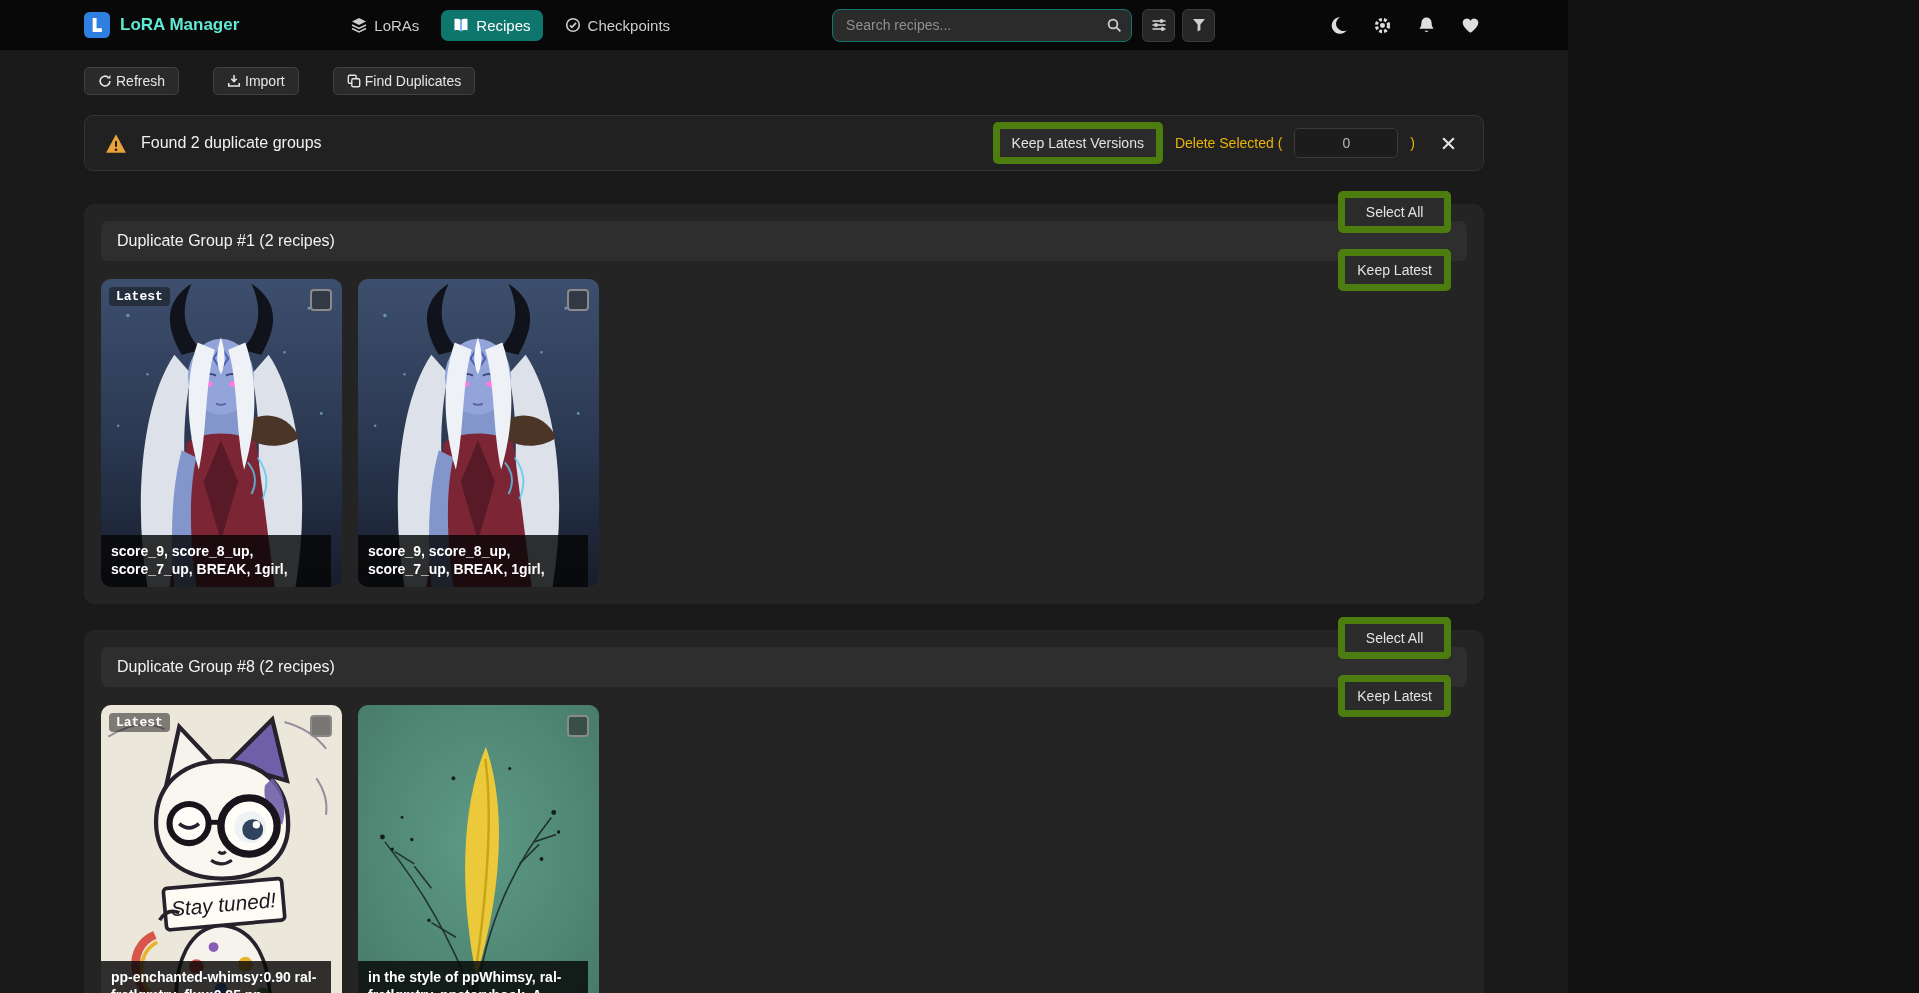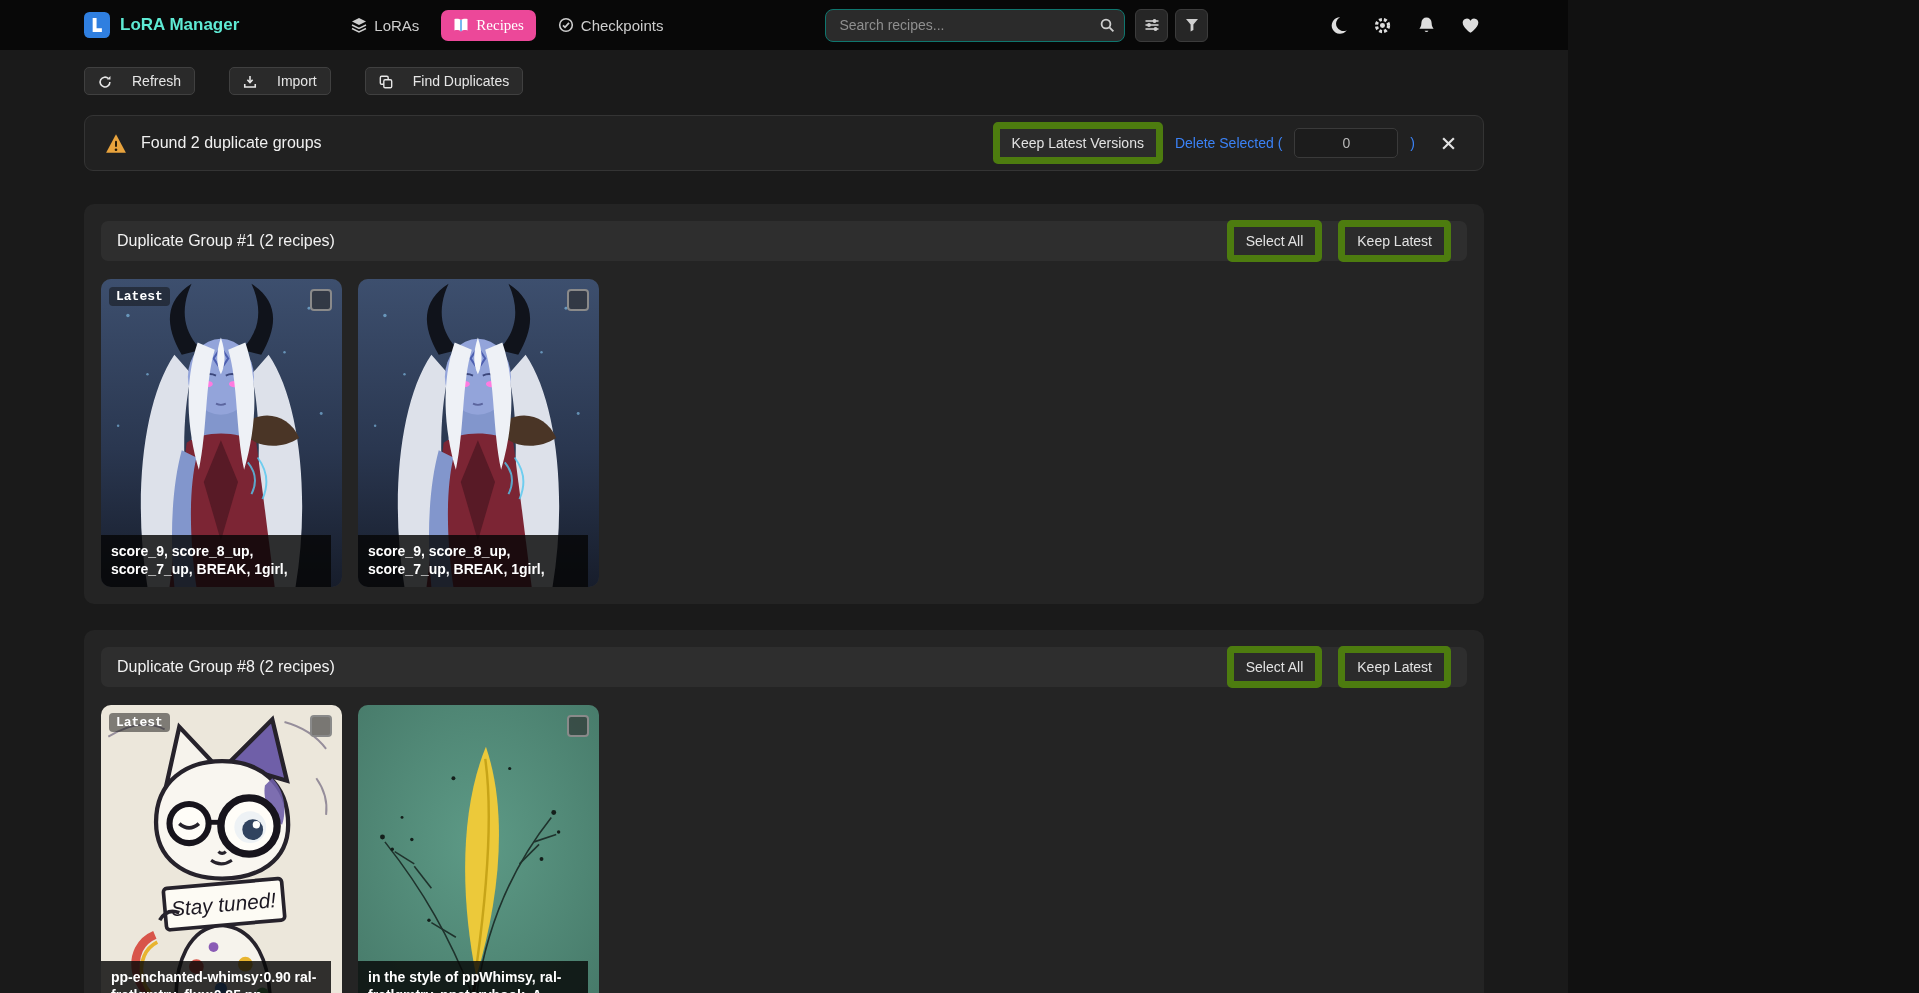--- a/index.html
+++ b/index.html
@@ -13,61 +13,61 @@
   .app { width: 1568px; height: 993px; background: #1a1a1a; overflow: hidden; }
 
   
   .navbar { height: 50px; background: #080808; }
   .nav-inner { width: 1400px; height: 100%; margin-left: 84px; display: flex; align-items: center; }
   .brand { display: flex; align-items: center; gap: 10px; }
   .brand-title { font-size: 17px; font-weight: bold; color: #5eead4; white-space: nowrap; }
   .tabs { display: flex; align-items: center; gap: 10px; margin-left: 100px; }
   .tab { display: inline-flex; align-items: center; gap: 7px; padding: 7px 12px; border-radius: 7px;
          color: #cdcdcd; font-size: 15px; cursor: pointer; white-space: nowrap; background: transparent; border: none; }
-  .tab.active { background: #ec4899; color: #fff; font-family: Liberation Serif, serif; }
+  .tab.active { background: #0f766e; color: #fff; }
   .tab svg { display: block; }
   .searchwrap { position: relative; margin-left: 150px; display: flex; align-items: center; }
   .search-input { width: 300px; height: 33px; background: #2b2b2b; border: 1px solid #0f766e; border-radius: 8px;
                   color: #ddd; padding: 0 38px 0 13px; font-size: 14px; font-family: inherit; outline: none; }
   .search-input::placeholder { color: #8f8f8f; }
   .search-btn { position: absolute; right: 4px; width: 28px; height: 26px; background: transparent; border: none;
                 color: #cfcfcf; display: flex; align-items: center; justify-content: center; cursor: pointer; }
   .filterbtns { display: flex; gap: 7px; margin-left: 10px; }
   .sqbtn { width: 33px; height: 33px; background: #262626; border: 1px solid #3c3c3c; border-radius: 6px;
            color: #cfcfcf; display: flex; align-items: center; justify-content: center; cursor: pointer; }
   .right-icons { margin-left: auto; display: flex; align-items: center; gap: 16px; }
   .ghostbtn { width: 28px; height: 28px; background: transparent; border: none; color: #dedede;
               display: flex; align-items: center; justify-content: center; cursor: pointer; border-radius: 50%; }
 
   
   .container { width: 1400px; margin: 0 auto; padding-top: 17px; }
 
   .toolbar { display: flex; gap: 34px; margin-bottom: 20px; }
-  .tbtn { display: inline-flex; align-items: flex-end; gap: 20px; background: #2a2a2a; border: 1px solid #404040;
+  .tbtn { display: inline-flex; align-items: center; gap: 4px; background: #2a2a2a; border: 1px solid #404040;
           color: #e6e6e6; font-size: 14px; font-family: inherit; padding: 5px 13px; border-radius: 5px; cursor: pointer; height: 28px; }
   .tbtn svg { display: block; }
 
   .banner { height: 56px; background: #212121; border: 1px solid #343434; border-radius: 9px;
             display: flex; align-items: center; justify-content: space-between; padding: 12px 20px; margin-bottom: 33px; }
   .banner-left { display: flex; align-items: center; gap: 14px; }
   .banner-msg { font-size: 16px; color: #f0f0f0; }
   .banner-right { display: flex; align-items: center; gap: 12px; }
   .gbtn { background: #2b2b2b; border: 7px solid #4d7c0f; color: #e2e2e2; font-size: 14px; font-family: inherit;
           padding: 6px 12px; border-radius: 5px; cursor: pointer; white-space: nowrap; }
-  .muted { color: #3b82f6; font-size: 14px; white-space: nowrap; }
+  .muted { color: #eab308; font-size: 14px; white-space: nowrap; }
   .count-input { width: 104px; height: 30px; background: #1c1c1c; border: 1px solid #3a3a3a; border-radius: 5px;
                  color: #b9b9b9; text-align: center; font-size: 14px; font-family: inherit; outline: none; }
   .xbtn { background: transparent; border: none; color: #e3e3e3; width: 30px; height: 30px; cursor: pointer;
           display: flex; align-items: center; justify-content: center; margin-left: 6px; }
 
   .group { background: #242424; border-radius: 10px; padding: 17px; margin-bottom: 26px; }
   .group-header { height: 40px; background: #2e2e2e; border-radius: 7px; display: flex; align-items: center;
                   justify-content: space-between; padding: 0 16px; margin-bottom: 18px; gap: 44px; }
   .group-title { font-size: 16px; color: #f2f2f2; }
-  .group-actions { display: flex; gap: 16px; }
+  .group-actions { display: flex; gap: 16px; flex-direction: column; }
 
   .cards { display: flex; gap: 16px; }
   .card { position: relative; width: 241px; height: 308px; border-radius: 10px; overflow: hidden;
           background: #333; cursor: pointer; flex: 0 0 auto; }
   .art { position: absolute; inset: 0; width: 100%; height: 100%; display: block; }
   .badge { position: absolute; top: 8px; left: 8px; font-size: 13px; font-weight: bold; color: #fff;
            background: rgba(15,15,15,0.5); padding: 2px 7px; border-radius: 4px; font-family: Liberation Mono, monospace; }
   .cb { position: absolute; top: 10px; right: 10px; width: 22px; height: 22px; appearance: none; -webkit-appearance: none;
         background: rgba(45,45,45,0.6); border: 2px solid #8a8a8a; border-radius: 4px; cursor: pointer; }
   .caption { position: absolute; left: 0; right: 11px; bottom: 0; background: rgba(6,6,6,0.82);

